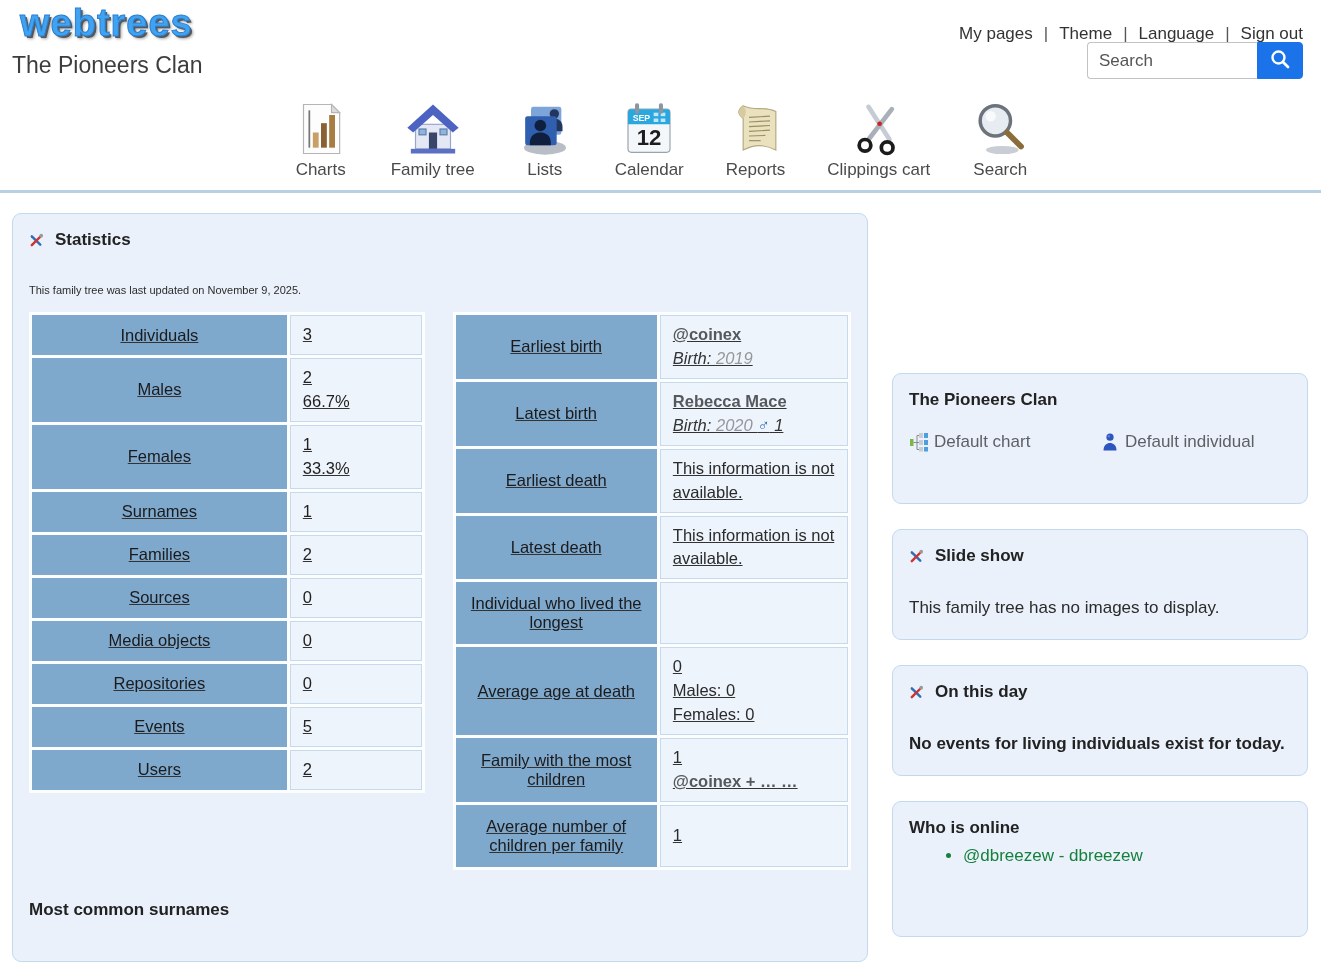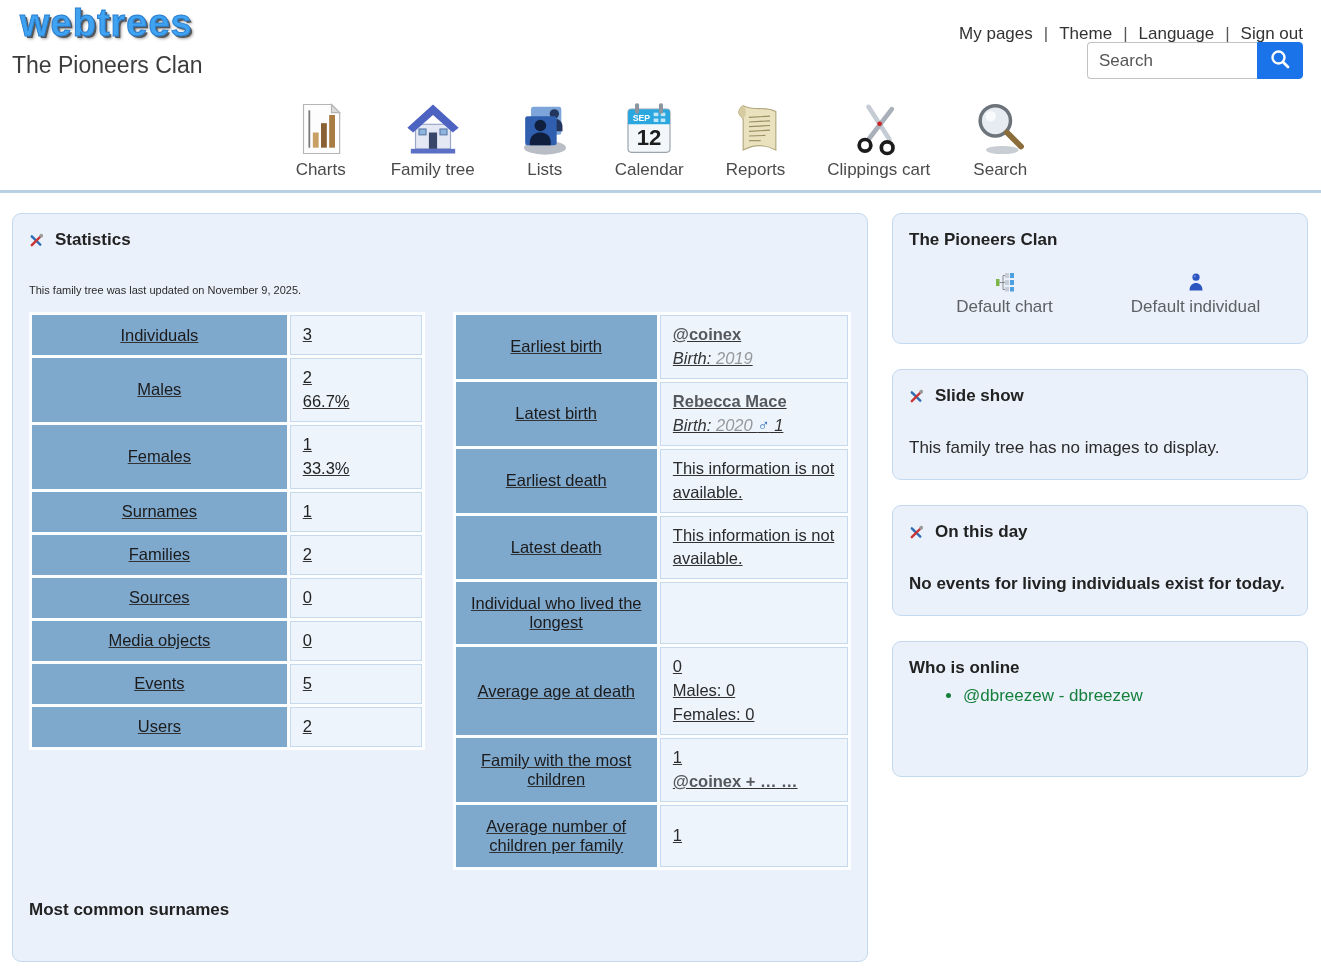--- a/index.html
+++ b/index.html
@@ -27,21 +27,21 @@
 
   
   .primary-nav { display:flex; justify-content:center; align-items:flex-end; gap:0;
                  padding:6px 0 10px; border-bottom:3px solid #b9cfe2; }
   .nav-item { display:flex; flex-direction:column; align-items:center; padding:0 21px;
               text-decoration:none; color:#4a4a4a; }
   .nav-item .nav-icon { width:56px; height:56px; display:block; }
   .nav-item .nav-label { font-size:17px; margin-top:3px; white-space:nowrap; }
 
   
-  .content { display:flex; gap:24px; padding:20px 13px 0 12px; align-items:flex-start;border-radius:20px; }
+  .content { display:flex; gap:24px; padding:20px 13px 0 12px; align-items:flex-end;border-radius:20px; }
   .main-col { width:856px; flex:none; }
   .aside-col { width:416px; flex:none; }
 
   .block { background:#eaf1fa; border:1px solid #c3d9ef; border-radius:9px; padding:16px; }
   .block-header { display:flex; align-items:center; gap:11px; }
   .block-title { font-size:17px; font-weight:700; color:#222; }
   .tools-icon { width:15px; height:15px; flex:none; }
 
   .stats-block { min-height:749px; }
   .updated-text { margin-top:34px; font-size:11px; color:#2b2b2b; }
@@ -64,21 +64,21 @@
   .seg-count { font-style:italic; color:#333; }
   .seg-plain { color:#2b2b2b; }
 
   .surnames-heading { margin-top:30px; font-size:17px; font-weight:700; color:#222; }
 
   
   .aside-col .block { margin-bottom:25px; }
   .tree-block { min-height:131px; }
   .tree-block-title { font-size:17px; font-weight:700; color:#222; }
   .tree-links { display:flex; margin-top:22px; }
-  .tree-link { flex:1; display:flex; flex-direction:column; align-items:center; gap:5px;
+  .tree-link { flex:1; display:flex; flex-direction:row; align-items:center; gap:5px;
                text-decoration:none; color:#5d6166; font-size:17px; }
   .tree-link .mini-icon { width:20px; height:20px; }
   .msg-block { min-height:111px; }
   .block-message { margin-top:32px; font-size:17px; color:#2b2b2b; }
   .block-message.bold { font-weight:700; color:#222; }
   .online-block { min-height:136px; }
   .online-sub { margin-top:26px; font-size:17px; font-weight:700; color:#222; }
   .online-list { margin:6px 0 0 0; padding-left:30px; }
   .online-list li { font-size:17px; color:#15803d; line-height:1.4;margin-left:24px; }
 </style>
@@ -268,20 +268,26 @@
                   </td>
                 </tr>
                 <tr>
                   <th>Sources</th>
                   <td>
                     <div class="cell-line">0</div>
                   </td>
                 </tr>
                 <tr>
                   <th>Media objects</th>
+                  <td>
+                    <div class="cell-line">0</div>
+                  </td>
+                </tr>
+                <tr>
+                  <th>Repositories</th>
                   <td>
                     <div class="cell-line">0</div>
                   </td>
                 </tr>
                 <tr>
                   <th>Events</th>
                   <td>
                     <div class="cell-line">5</div>
                   </td>
                 </tr>

